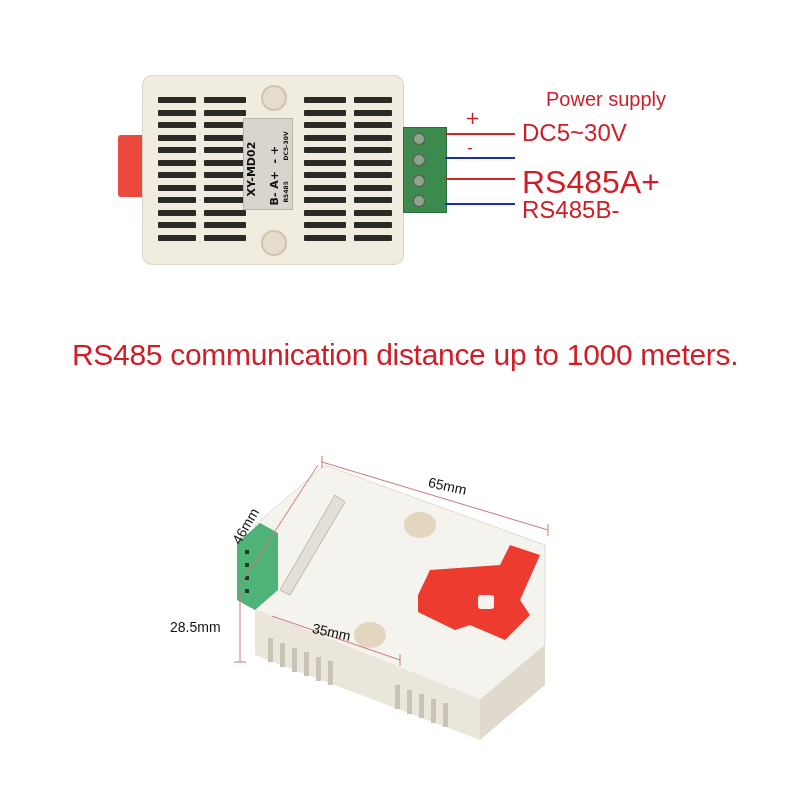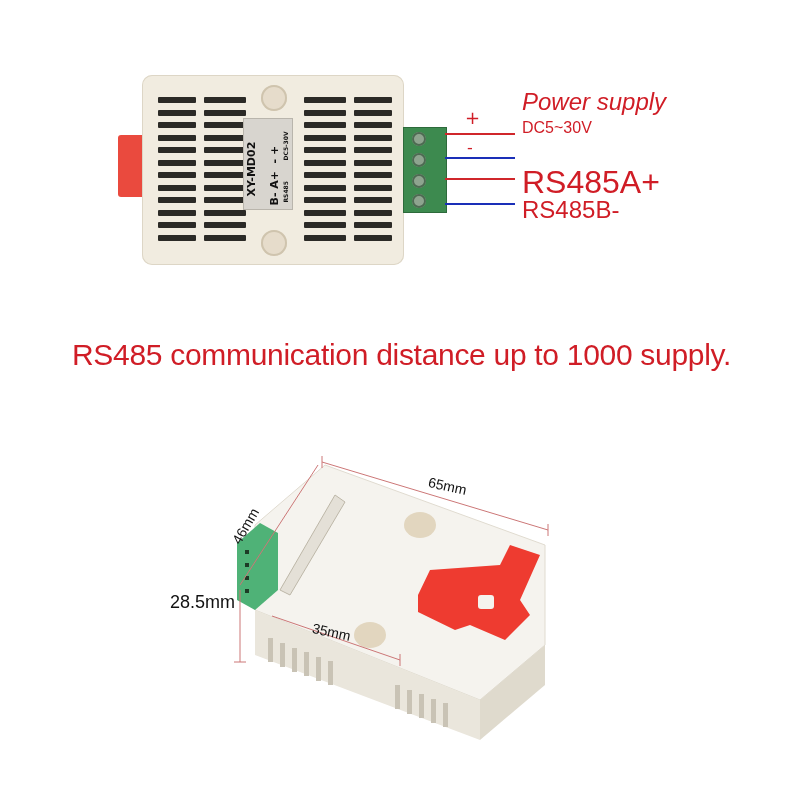--- a/index.html
+++ b/index.html
@@ -93,26 +93,26 @@
 </div>
 
 <div class="wire" style="left:445px;top:133px;width:70px;background:#d0262b;"></div>
 <div class="wire" style="left:445px;top:157px;width:70px;background:#1a2fb8;"></div>
 <div class="wire" style="left:445px;top:178px;width:70px;background:#d0262b;"></div>
 <div class="wire" style="left:445px;top:203px;width:70px;background:#1a2fb8;"></div>
 
 <div class="abs red-text" style="left:465px;top:107px;font-size:18px;">+</div>
 <div class="abs red-text" style="left:467px;top:138px;font-size:16px;">-</div>
 
-<div class="abs red-text" style="left:522px;top:88px;font-size:24px;font-family:'Liberation Sans',sans-serif;font-style:italic;">Power supply</div>
-<div class="abs red-text" style="left:522px;top:119px;font-size:16px;font-family:'Liberation Sans',sans-serif;">DC5~30V</div>
+<div class="abs red-text" style="left:546px;top:88px;font-size:20px;font-family:'Liberation Sans',sans-serif;">Power supply</div>
+<div class="abs red-text" style="left:522px;top:119px;font-size:24px;font-family:'Liberation Sans',sans-serif;">DC5~30V</div>
 <div class="abs red-text" style="left:522px;top:164px;font-size:32px;font-family:'Liberation Sans',sans-serif;">RS485A+</div>
 <div class="abs red-text" style="left:522px;top:196px;font-size:24px;font-family:'Liberation Sans',sans-serif;">RS485B-</div>
 
-<div class="abs big-caption">RS485 communication distance up to 1000 supply.</div>
+<div class="abs big-caption">RS485 communication distance up to 1000 meters.</div>
 
 <svg class="abs" style="left:0;top:440px;" width="800" height="300">
 
   <polygon points="255,85 325,25 545,105 545,205 480,260 255,170" fill="#f5f3ee" stroke="#e0dbd0"></polygon>
 
   <polygon points="255,170 480,260 480,300 255,215" fill="#eae6dc"></polygon>
   <polygon points="480,260 545,205 545,245 480,300" fill="#dfdacd"></polygon>
 
   <g fill="#c9c3b5">
     <rect x="268" y="198" width="5" height="24"></rect>
@@ -151,14 +151,14 @@
     <line x1="240" y1="145" x2="318" y2="25"></line>
     <line x1="240" y1="150" x2="240" y2="222"></line>
     <line x1="234" y1="222" x2="246" y2="222"></line>
     <line x1="272" y1="176" x2="400" y2="220"></line>
     <line x1="400" y1="214" x2="400" y2="226"></line>
   </g>
 </svg>
 
 <div class="abs dim" style="left:428px;top:478px;transform:rotate(12deg);font-size:14px;">65mm</div>
 <div class="abs dim" style="left:226px;top:518px;transform:rotate(-60deg);font-size:14px;">46mm</div>
-<div class="abs dim" style="left:170px;top:592px;font-size:18px;">28.5mm</div>
+<div class="abs dim" style="left:170px;top:619px;font-size:14px;">28.5mm</div>
 <div class="abs dim" style="left:312px;top:624px;transform:rotate(12deg);font-size:14px;">35mm</div>
 
 </body></html>

